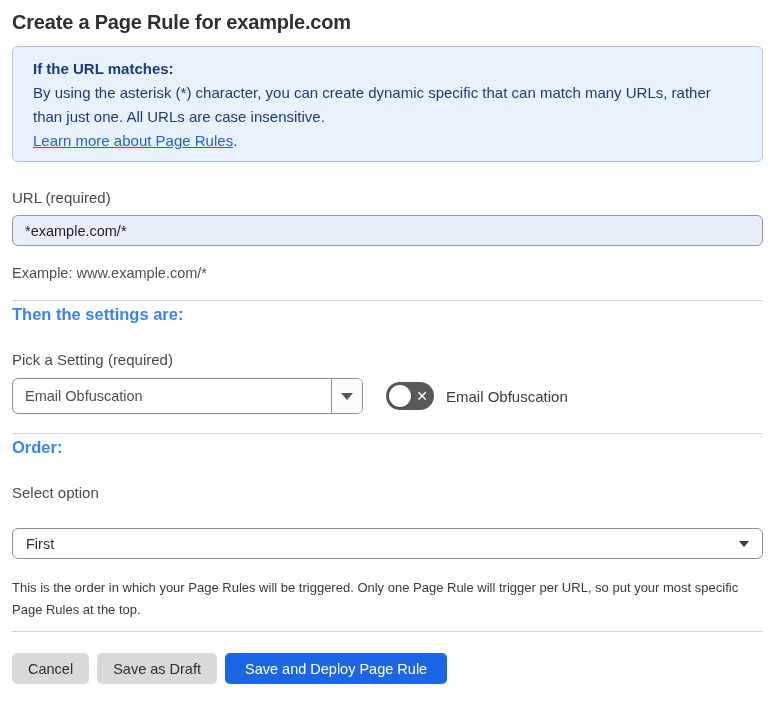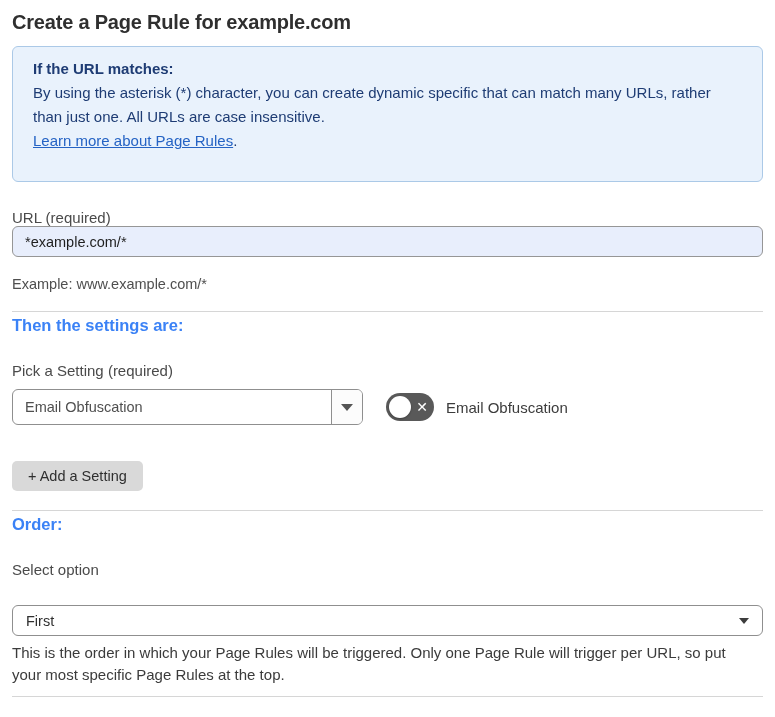--- a/index.html
+++ b/index.html
@@ -16,21 +16,21 @@
     font-weight: bold;
     color: #2f2f2f;
     letter-spacing: -0.2px;
     margin-bottom: 12px;
   }
 
   .info-box {
     background: #e9f2fc;
     border: 1px solid #abc9e7;
     border-radius: 6px;
-    padding: 10px 20px 28px 20px;
+    padding: 10px 20px 8px 20px;
     font-size: 15px;
     line-height: 24px;
     color: #1e3c74;
   }
   .info-box .info-heading { font-weight: bold; }
   .info-box a.info-link {
     color: #2563c4;
     text-decoration: underline;
     cursor: pointer;
   }
@@ -38,20 +38,21 @@
   .field-label {
     font-size: 15px;
     color: #4a4a4a;
     margin-top: 27px;
   }
 
   .url-input {
     display: block;
     width: 100%;
     height: 31px;
+    margin-top: 9px;
     border: 1px solid #969696;
     border-radius: 6px;
     background: #e8eefc;
     padding: 4px 12px;
     font-size: 14.5px;
     color: #1f1f1f;
     font-family: "Liberation Sans", "DejaVu Sans", sans-serif;
   }
   .helper-text {
     margin-top: 19px;
@@ -178,22 +179,22 @@
     color: #2f2f2f;
   }
   .wide-select .tri-down {
     border-left-width: 5px;
     border-right-width: 5px;
     border-top-width: 6px;
     border-top-color: #3c3c3c;
   }
 
   .order-helper {
-    margin-top: 6px;
-    font-size: 15px;
+    margin-top: 18px;
+    font-size: 13px;
     line-height: 22px;
     color: #3b3b3b;
     max-width: 745px;
   }
 
   .footer-divider { margin-top: 10px; }
   .footer {
     display: flex;
     align-items: center;
     gap: 8px;
@@ -232,21 +233,20 @@
         <div class="tri-down"></div>
       </div>
     </div>
     <div class="toggle">
       <div class="knob"></div>
       <span class="x-glyph">✕</span>
     </div>
     <div class="toggle-label">Email Obfuscation</div>
   </div>
 
-  <button class="btn btn-gray add-setting-btn">+ Add a Setting</button>
 
   <hr class="divider">
 
   <h2 class="section-heading">Order:</h2>
 
   <div class="field-label">Select option</div>
 
   <div class="wide-select">
     <div class="select-value">First</div>
     <div class="tri-down"></div>

